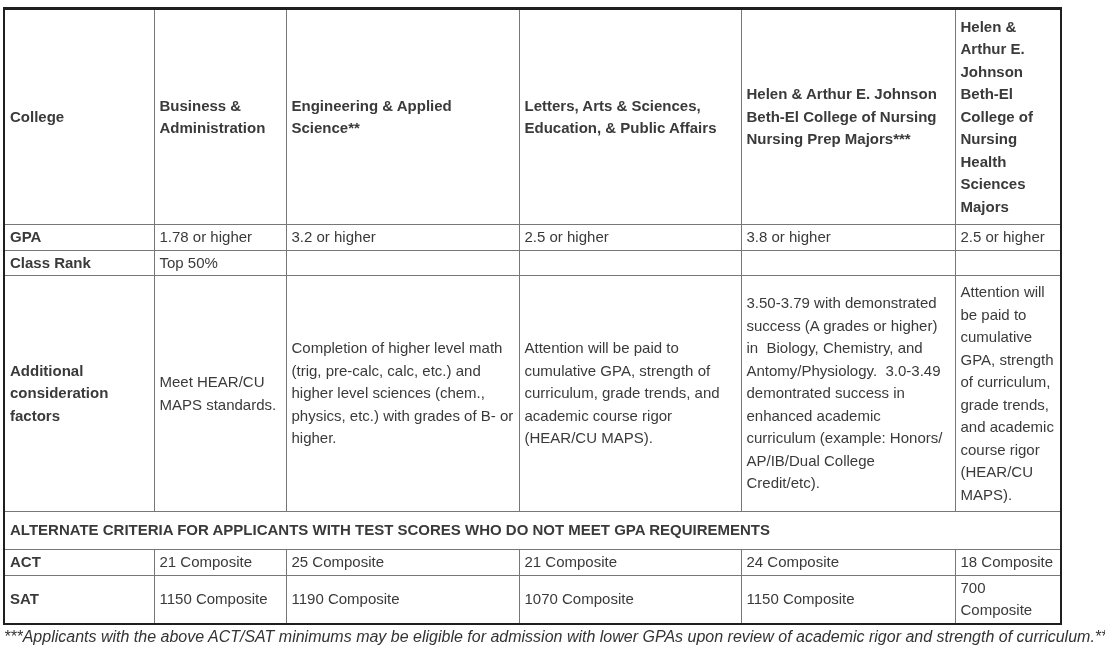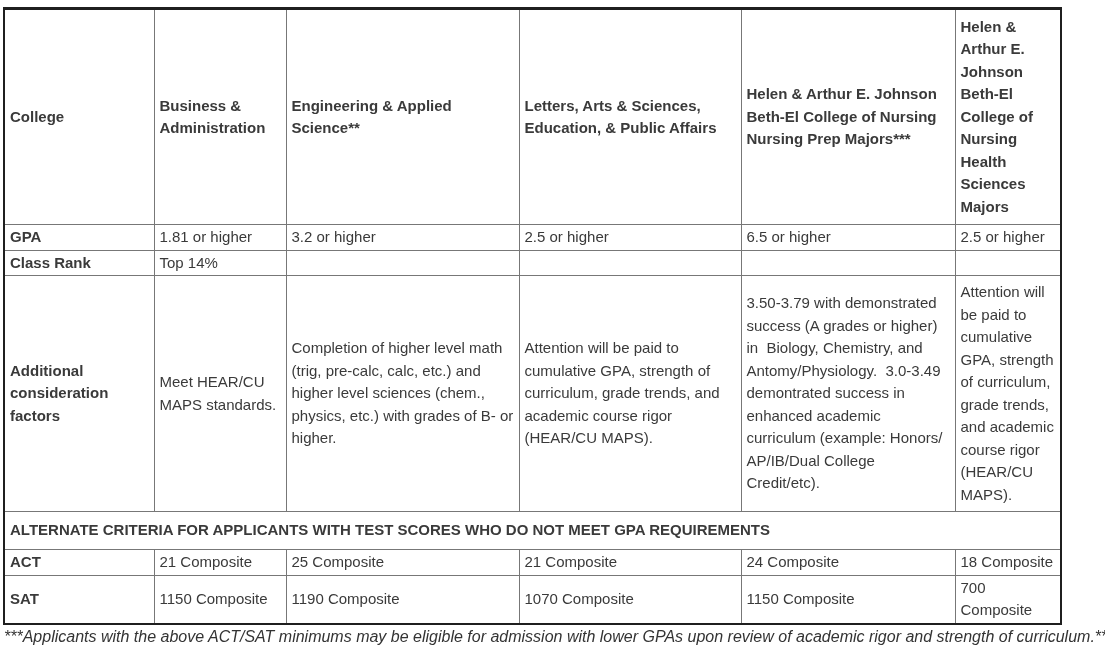--- a/index.html
+++ b/index.html
@@ -78,30 +78,30 @@
       <td class="gray bold">College</td>
       <td class="gray bold">Business &amp; Administration</td>
       <td class="gray bold">Engineering &amp; Applied Science**</td>
       <td class="gray bold">Letters, Arts &amp; Sciences, Education, &amp; Public Affairs</td>
       <td class="gray bold">Helen &amp; Arthur E. Johnson Beth-El College of Nursing Nursing Prep Majors***</td>
       <td class="gray bold">Helen &amp; Arthur E. Johnson Beth-El College of Nursing Health Sciences Majors</td>
     </tr>
 
     <tr class="r-gpa">
       <td class="gray bold">GPA</td>
-      <td>1.81 or higher</td>
+      <td>1.78 or higher</td>
       <td>3.2 or higher</td>
       <td>2.5 or higher</td>
-      <td>6.5 or higher</td>
+      <td>3.8 or higher</td>
       <td>2.5 or higher</td>
     </tr>
 
     <tr class="r-rank">
       <td class="gray bold">Class Rank</td>
-      <td>Top 14%</td>
+      <td>Top 50%</td>
       <td></td>
       <td></td>
       <td></td>
       <td></td>
     </tr>
 
     <tr class="r-add">
       <td class="gray bold">Additional consideration factors</td>
       <td>Meet HEAR/CU MAPS standards.</td>
       <td>Completion of higher level math (trig, pre-calc, calc, etc.) and higher level sciences (chem., physics, etc.) with grades of B- or higher.</td>

